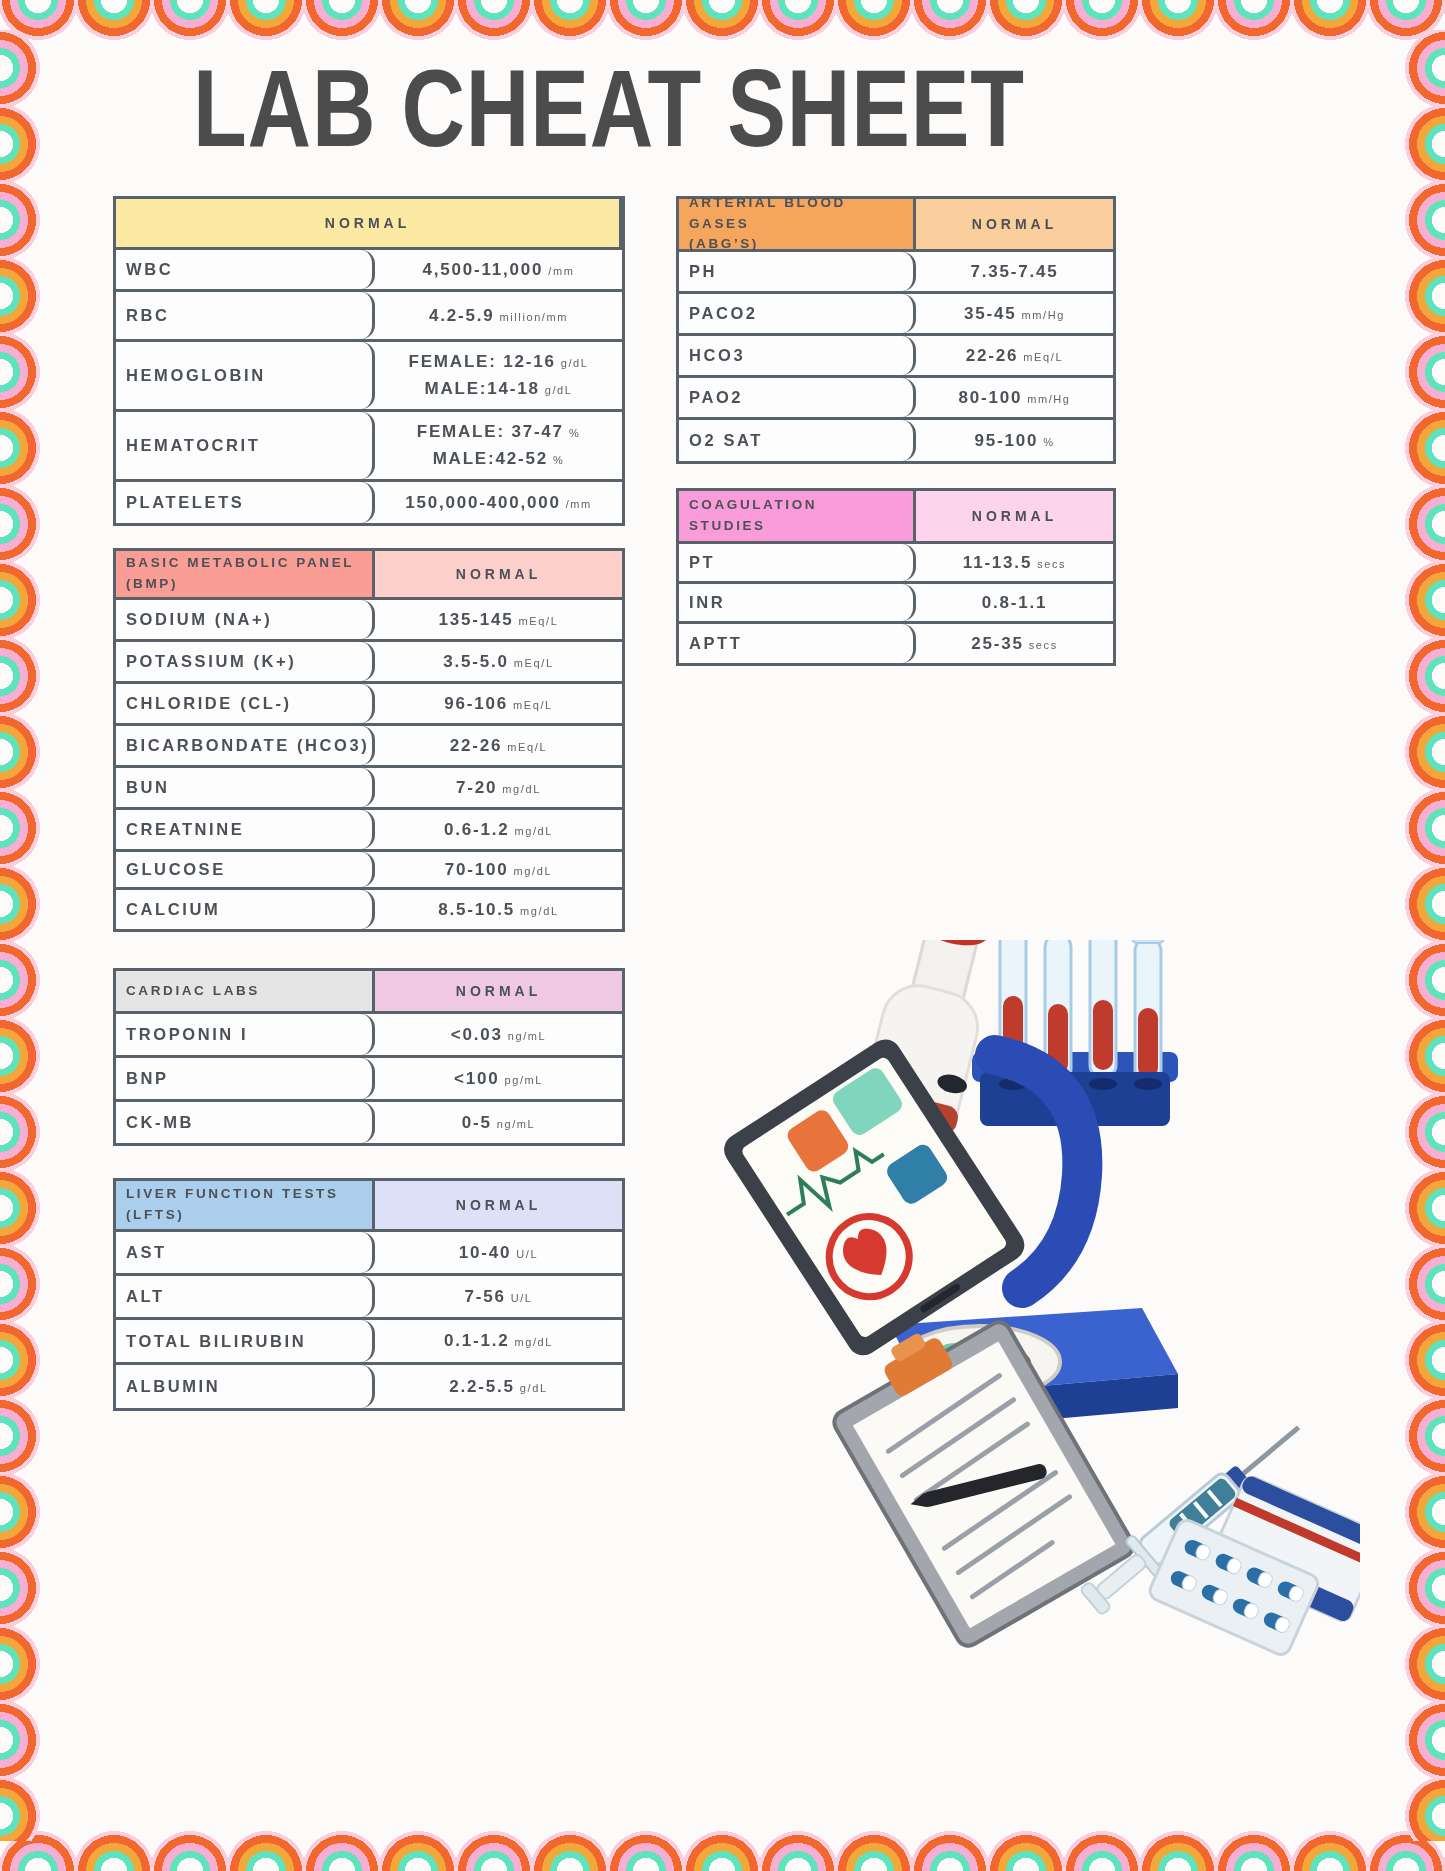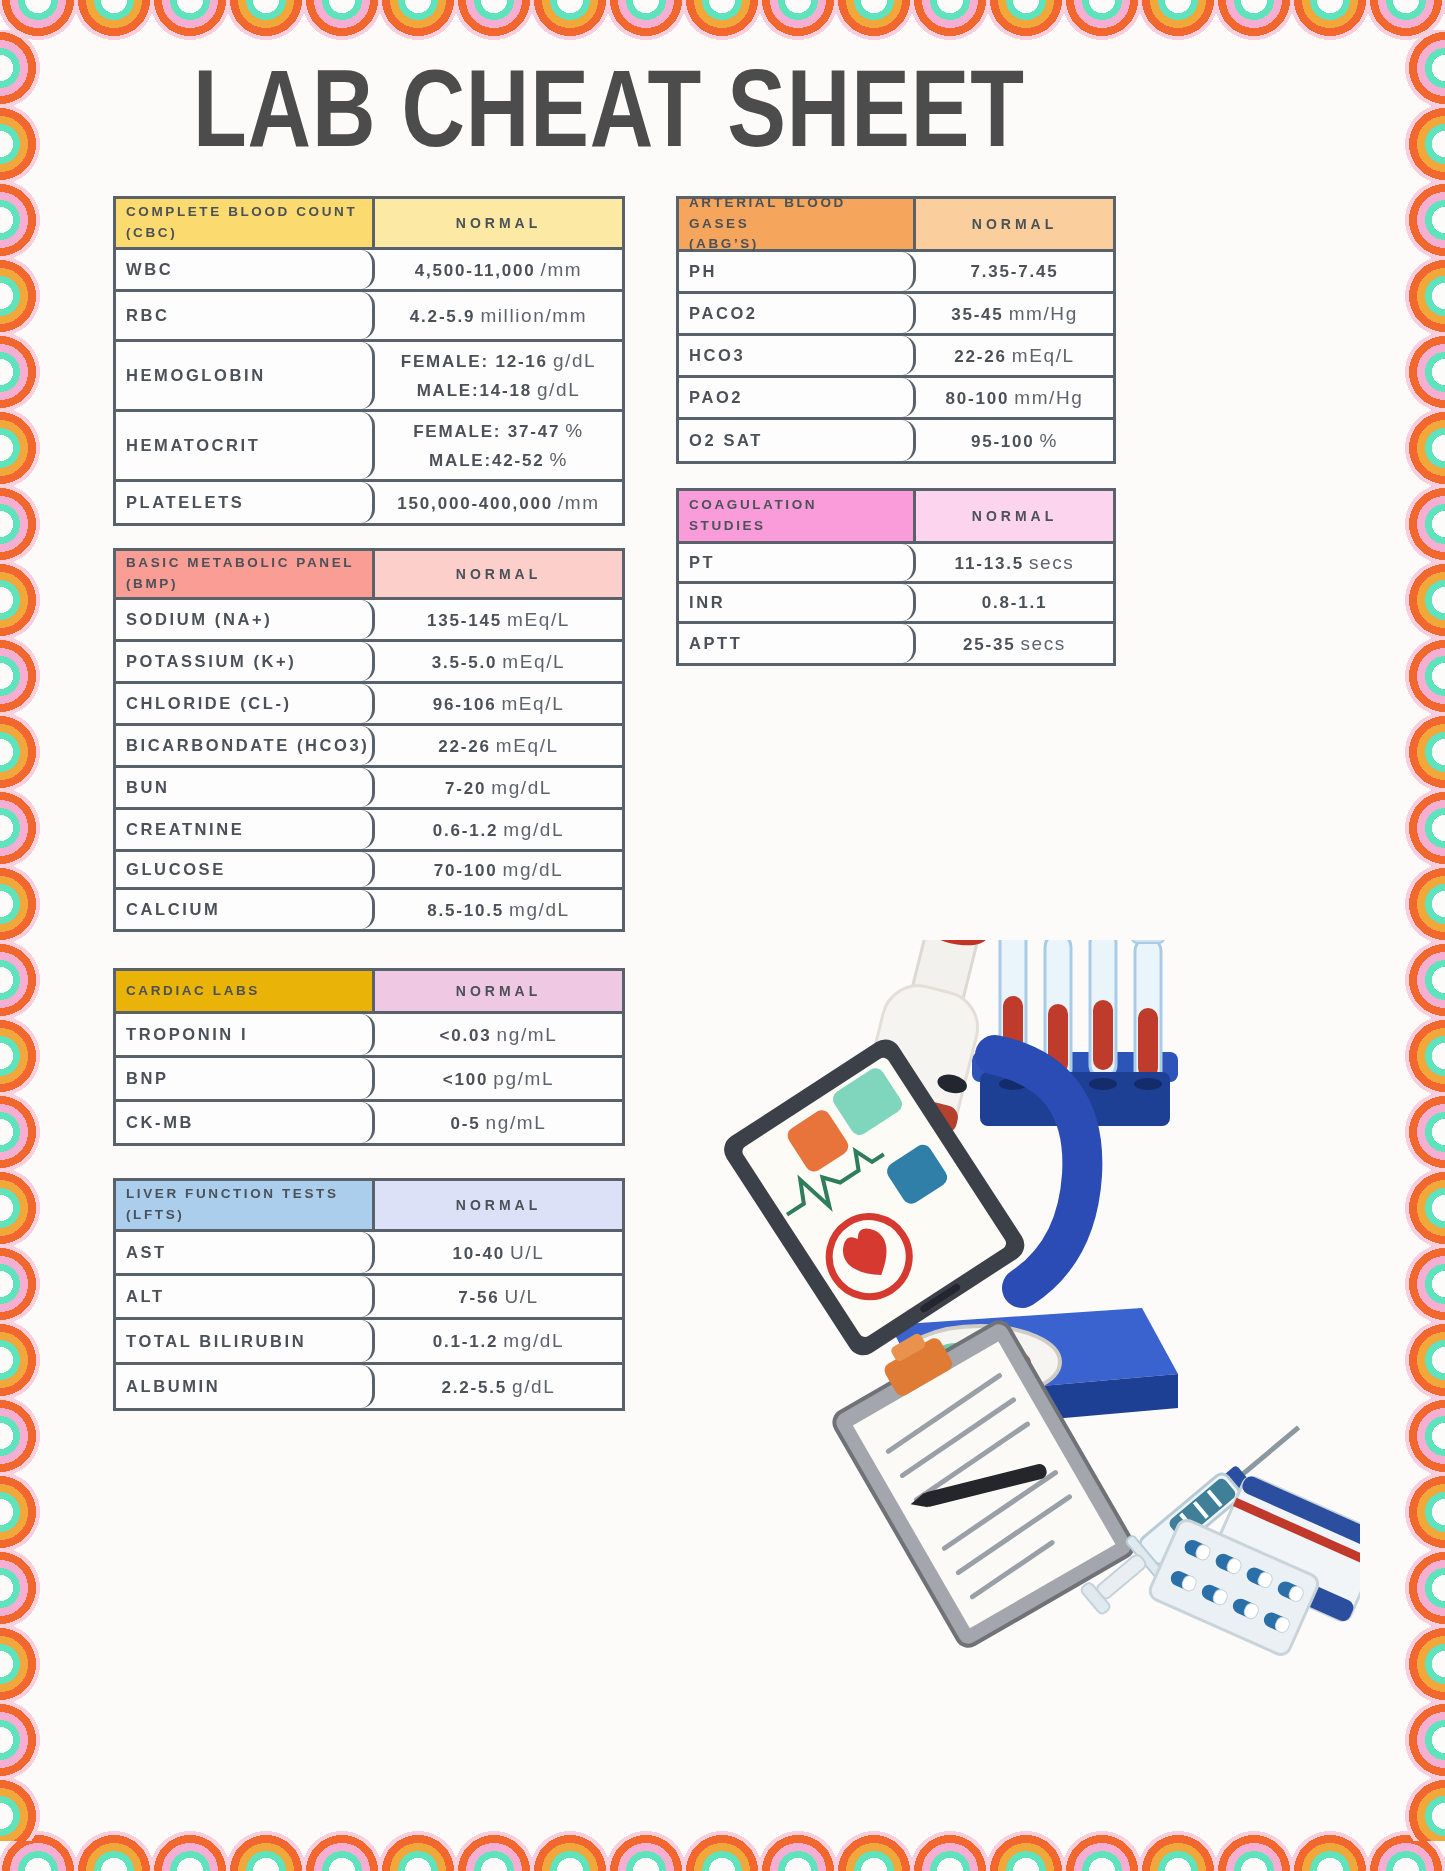--- a/index.html
+++ b/index.html
@@ -42,42 +42,38 @@
   .tc:first-child{border-right:3px solid #59616b;}
   .thl{width:var(--lw);display:flex;flex-direction:column;justify-content:center;padding:4px 4px 4px 10px;}
   .thl-line{font-size:13.5px;font-weight:bold;letter-spacing:2.6px;line-height:1.55;}
   .thn{flex:1;display:flex;align-items:center;justify-content:center;
        font-size:14px;font-weight:bold;letter-spacing:4px;}
   .tlabel{width:var(--lw);display:flex;align-items:center;padding-left:10px;
           font-size:16.5px;font-weight:bold;letter-spacing:2.6px;border-radius:14px;}
   .tvalue{flex:1;display:flex;flex-direction:column;align-items:center;justify-content:center;gap:7px;}
   .vline{white-space:nowrap;}
   .vnum{font-size:17px;font-weight:bold;letter-spacing:1.8px;color:#4b5158;}
-  .vunit{font-size:19px;font-weight:normal;letter-spacing:1.6px;color:#5d646b;margin-left:5px;}
+  .vunit{font-size:11px;font-weight:normal;letter-spacing:1.6px;color:#5d646b;margin-left:5px;}
 
   .illus{position:absolute;left:690px;top:940px;width:670px;height:770px;z-index:1;}
 </style>
 </head>
 <body>
 
 <div class="page">
 
   <div class="band b-top"></div>
   <div class="band b-bottom"></div>
   <div class="band b-left"></div>
   <div class="band b-right"></div>
 
   <h1 class="title">LAB CHEAT SHEET</h1>
 
   <div class="tbl" style="left: 113px; top: 196px; width: 512px; --lw: 259px;">
       <div class="trow thead" style="height:48px">
-        <div class="tc thl" style="background:#fbda6f">
-          <div class="thl-line">COMPLETE BLOOD COUNT</div>
-          <div class="thl-line">(CBC)</div>
-        </div>
         <div class="tc thn" style="background:#fce9a3">NORMAL</div>
       </div>
       <div class="trow" style="height:42px">
         <div class="tc tlabel">WBC</div>
         <div class="tc tvalue">
           <div class="vline"><span class="vnum">4,500-11,000</span><span class="vunit">/mm</span></div>
         </div>
       </div>
       <div class="trow" style="height:50px">
         <div class="tc tlabel">RBC</div>
@@ -158,21 +154,21 @@
       </div>
       <div class="trow" style="height:42px">
         <div class="tc tlabel">CALCIUM</div>
         <div class="tc tvalue">
           <div class="vline"><span class="vnum">8.5-10.5</span><span class="vunit">mg/dL</span></div>
         </div>
       </div>
     </div>
   <div class="tbl" style="left: 113px; top: 968px; width: 512px; --lw: 259px;">
       <div class="trow thead" style="height:40px">
-        <div class="tc thl" style="background:#eab308">
+        <div class="tc thl" style="background:#e5e5e5">
           <div class="thl-line">CARDIAC LABS</div>
         </div>
         <div class="tc thn" style="background:#efc9e3">NORMAL</div>
       </div>
       <div class="trow" style="height:44px">
         <div class="tc tlabel">TROPONIN I</div>
         <div class="tc tvalue">
           <div class="vline"><span class="vnum">&lt;0.03</span><span class="vunit">ng/mL</span></div>
         </div>
       </div>

